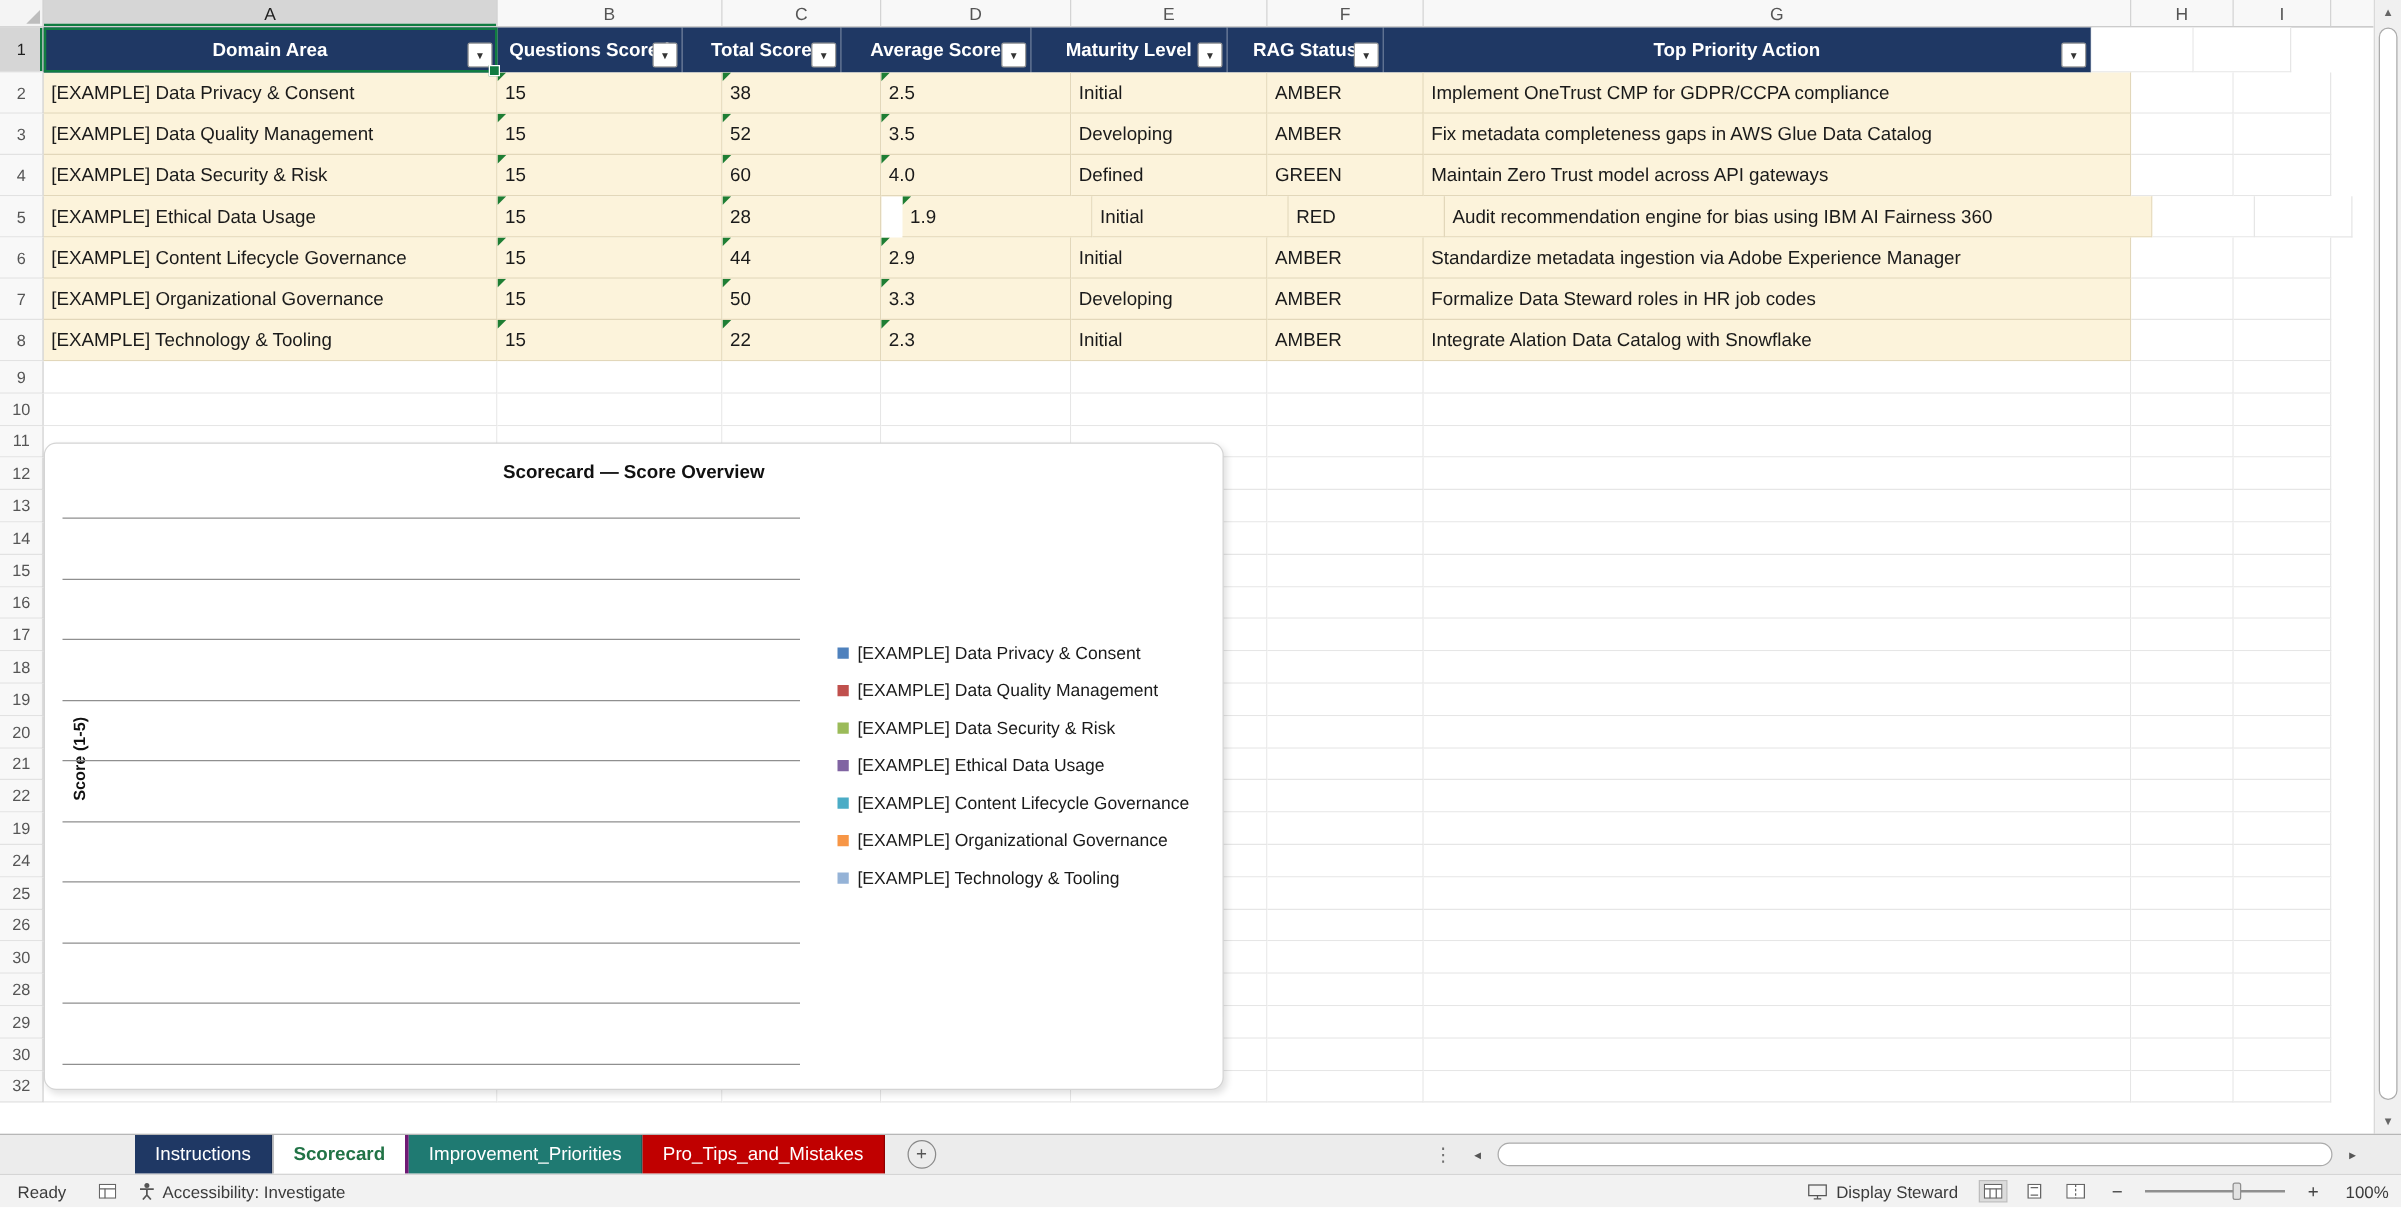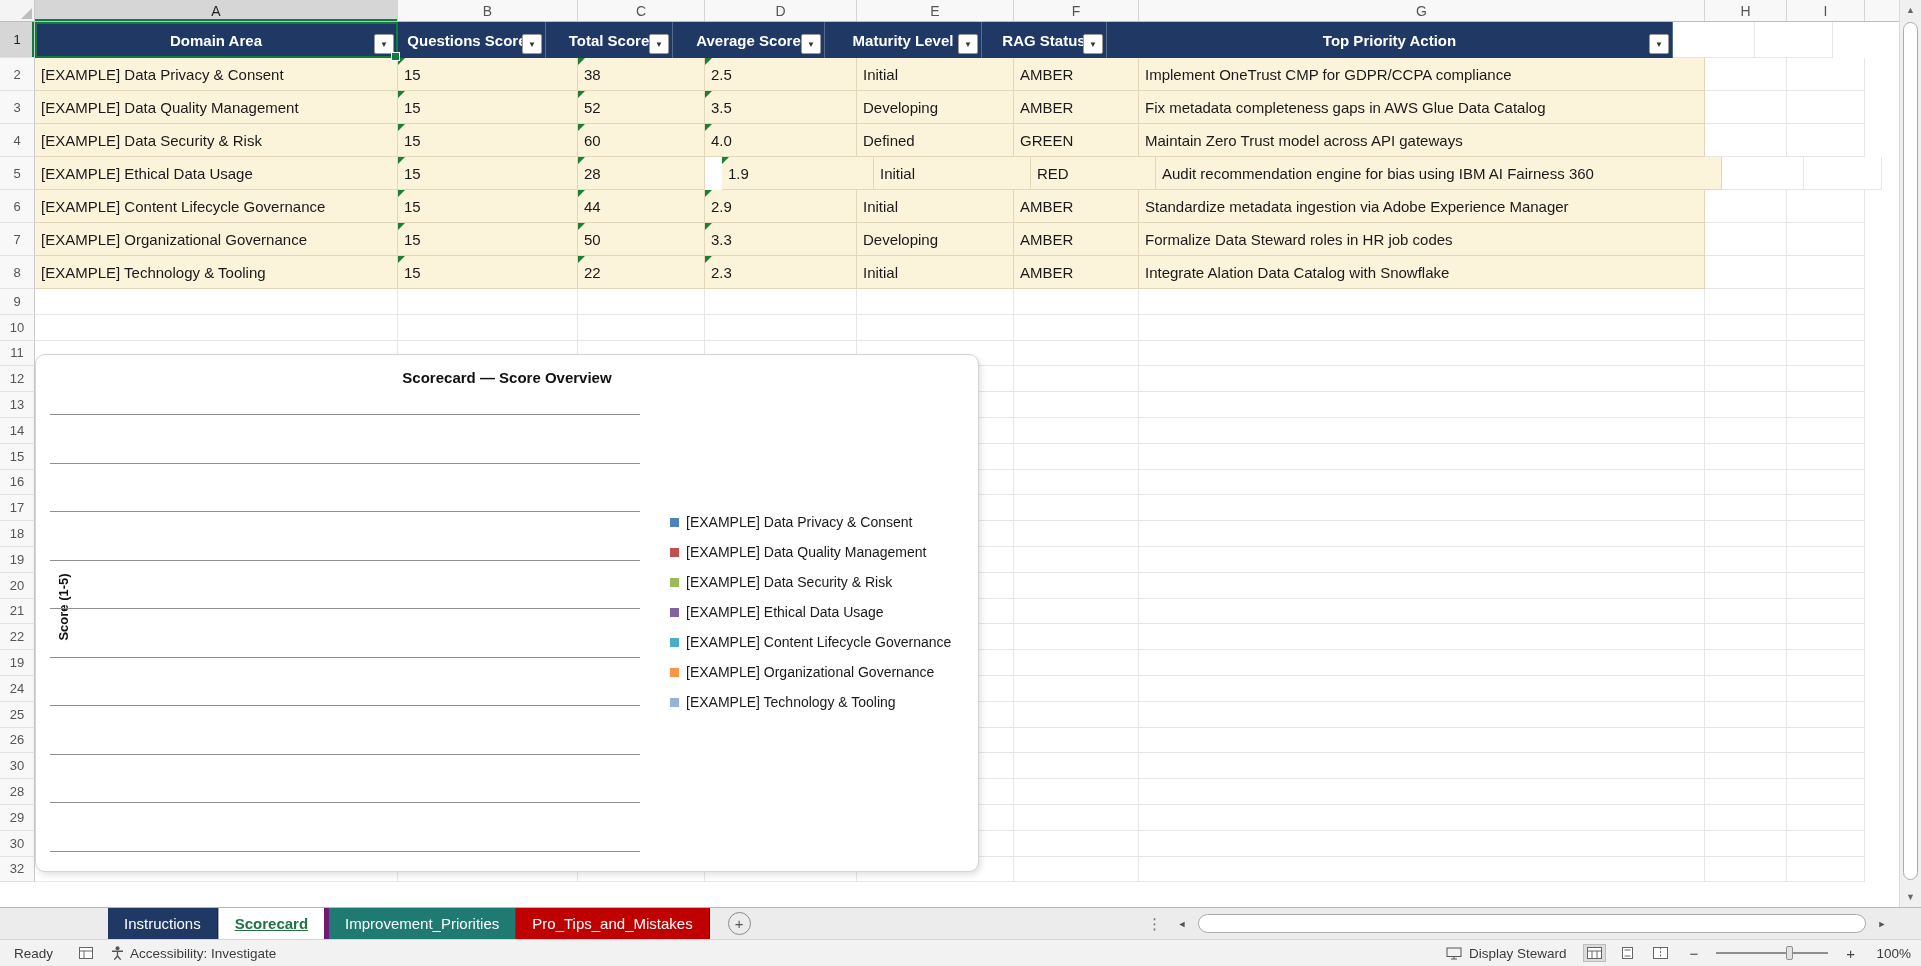--- a/index.html
+++ b/index.html
@@ -47,22 +47,22 @@
   .vscroll{position:absolute;left:1899px;top:0;width:22px;height:907px;background:#F0F0F0;border-left:1px solid #D9D9D9;box-sizing:border-box;}
   .vs-btn{height:20px;display:flex;align-items:center;justify-content:center;font-size:9px;color:#666;}
   .vs-down{position:absolute;bottom:0;left:0;width:100%;}
   .vs-thumb{position:absolute;left:3px;right:3px;top:22px;height:858px;background:#fff;border:1px solid #ABABAB;border-radius:8px;box-sizing:border-box;}
 
   
   .tab-strip{position:absolute;left:0;top:907px;width:1921px;height:32px;background:#ECECEC;border-top:1px solid #B7B7B7;
              box-sizing:border-box;display:flex;align-items:stretch;}
   .tab-spacer{width:108px;flex:none;}
   .sheet-tab{display:flex;align-items:center;padding:0 16px;font-size:15px;border-right:1px solid rgba(0,0,0,0.25);white-space:nowrap;}
-  .sheet-tab.active{background:#fff;color:#217346;font-weight:bold;text-decoration:underline;
-                    border-left:1px solid #ABABAB;border-right:5px solid #701a75;}
+  .sheet-tab.active{background:#fff;color:#217346;font-weight:bold;
+                    border-left:1px solid #ABABAB;border-right:3px solid #701a75;}
   .add-sheet{width:21px;height:21px;border-radius:50%;border:1px solid #8a8a8a;color:#555;display:flex;align-items:center;
              justify-content:center;margin:auto 0 auto 18px;font-size:15px;line-height:1;flex:none;}
   .splitter{position:absolute;left:1147px;top:0;height:31px;display:flex;align-items:center;color:#707070;font-size:15px;}
   .hs-btn{position:absolute;top:6px;width:20px;height:20px;display:flex;align-items:center;justify-content:center;
           font-size:9px;color:#555;}
   .hs-left{left:1172px;}
   .hs-right{left:1872px;}
   .hs-track{position:absolute;left:1198px;top:6px;width:668px;height:19px;background:#fff;border:1px solid #ABABAB;
             border-radius:10px;box-sizing:border-box;}
 

